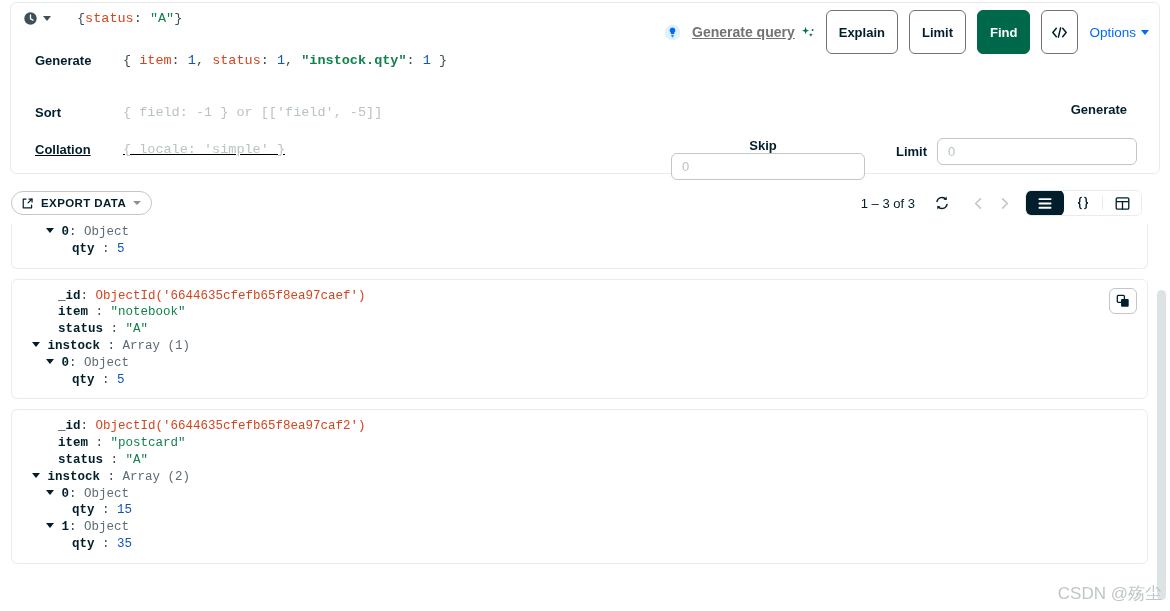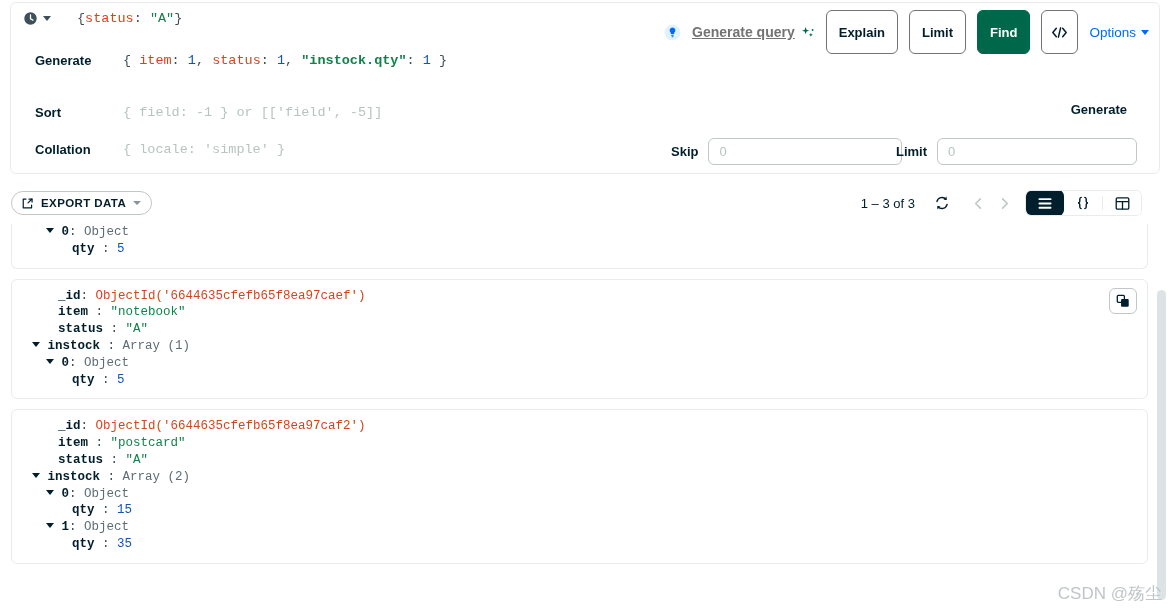--- a/index.html
+++ b/index.html
@@ -212,21 +212,21 @@
     <div class="qrow" style="left:24px; top:50px;">
       <span class="qlabel" style="width:88px; display:inline-block;">Generate</span>
       <span class="qcode" id="project-code"><span class="tok-punc">{ </span><span class="tok-key">item</span><span class="tok-punc">: </span><span class="tok-num">1</span><span class="tok-punc">, </span><span class="tok-key">status</span><span class="tok-punc">: </span><span class="tok-num">1</span><span class="tok-punc">, </span><span class="tok-strkey">"instock.qty"</span><span class="tok-punc">: </span><span class="tok-num">1</span><span class="tok-punc"> }</span></span>
     </div>
 
     <div class="qrow" style="left:24px; top:102px;">
       <span class="qlabel" style="width:88px; display:inline-block;">Sort</span>
       <span class="qcode qplaceholder">{ field: -1 } or [['field', -5]]</span>
     </div>
 
-    <div class="qrow" style="left:24px; top:139px;">
+    <div class="qrow" style="left:24px; top:139px;text-decoration:underline;">
       <span class="qlabel" style="width:88px; display:inline-block;">Collation</span>
       <span class="qcode qplaceholder">{ locale: 'simple' }</span>
     </div>
 
     <div class="qrow" style="right:10px; top:7px; gap:11px;">
       <span style="display:flex;">
         <svg width="17" height="17" viewBox="0 0 18 18">
           <circle cx="9" cy="9" r="8.4" fill="#E1F2FF"></circle>
           <path d="M9 3.6a3.1 3.1 0 0 0-1.8 5.6v1.3h3.6V9.2A3.1 3.1 0 0 0 9 3.6z" fill="#016BF8"></path>
           <rect x="7.5" y="11.3" width="3" height="1.1" rx="0.5" fill="#016BF8"></rect>
@@ -256,21 +256,21 @@
       <span class="options">
         <span>Options</span>
         <span class="caret-blue"></span>
       </span>
     </div>
 
     <div class="qrow" style="right:22px; top:99px;">
       <span class="qlabel" style="margin-right:10px;">Generate</span>
     </div>
 
-    <div class="qrow" style="left:660px; top:135px;">
+    <div class="qrow" style="left:660px; top:135px;flex-direction:column;">
       <span class="qlabel" style="margin-right:10px;">Skip</span>
       <input class="numinput" style="width: 194px;" value="" placeholder="0">
     </div>
 
     <div class="qrow" style="right:22px; top:135px;">
       <span class="qlabel" style="margin-right:10px;">Limit</span>
       <input class="numinput" style="width: 200px;" value="" placeholder="0">
     </div>
   </div>
 

